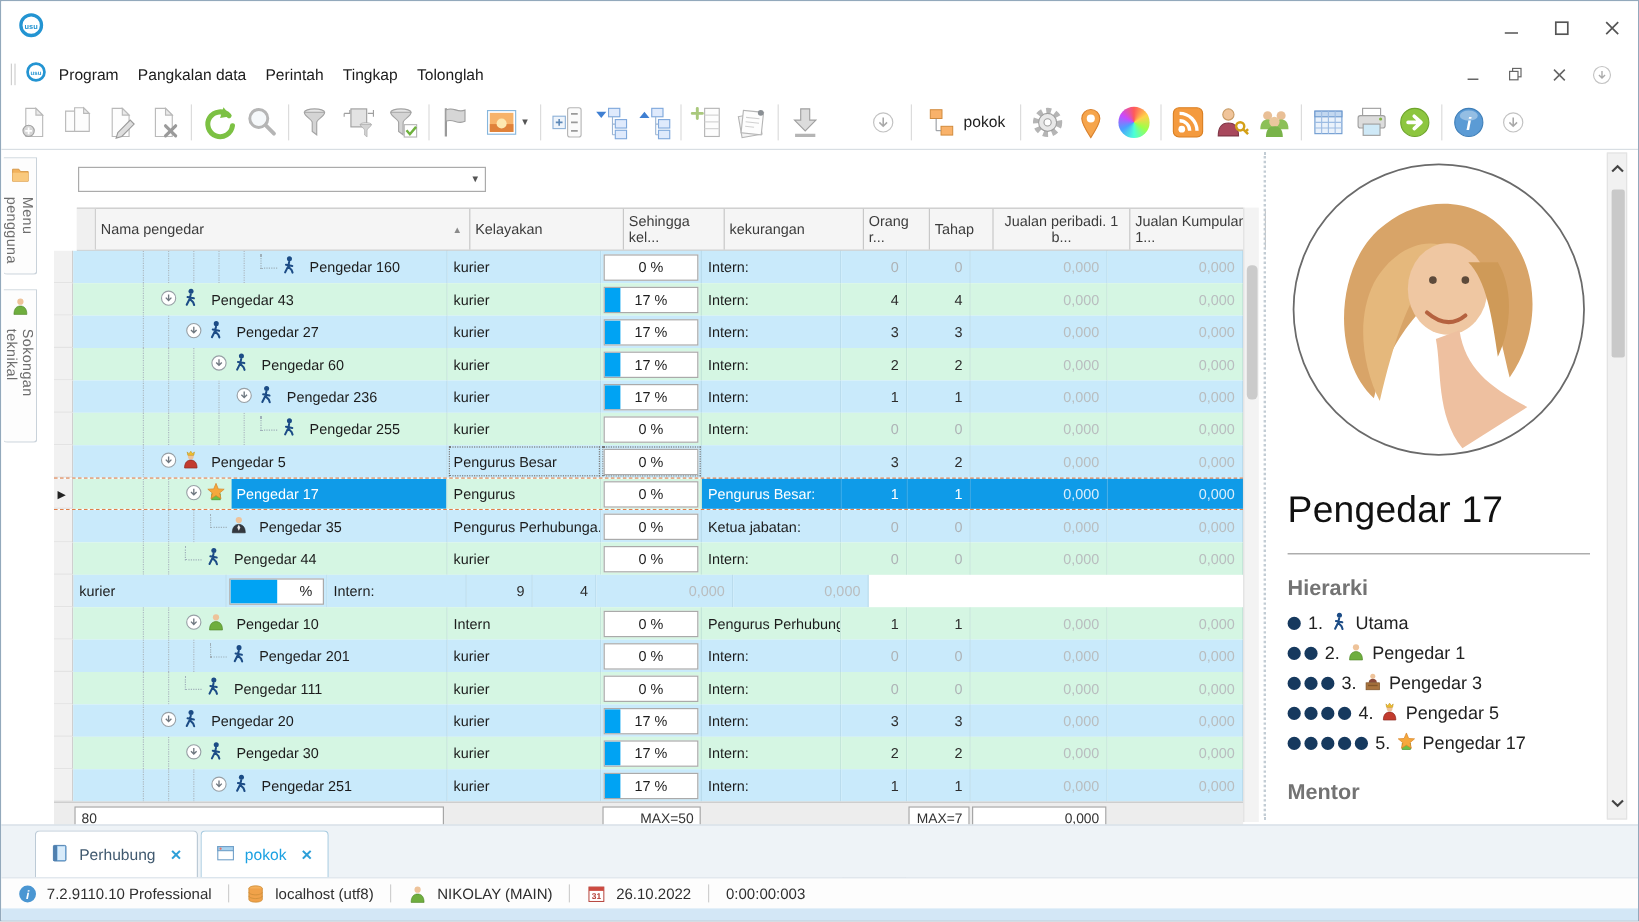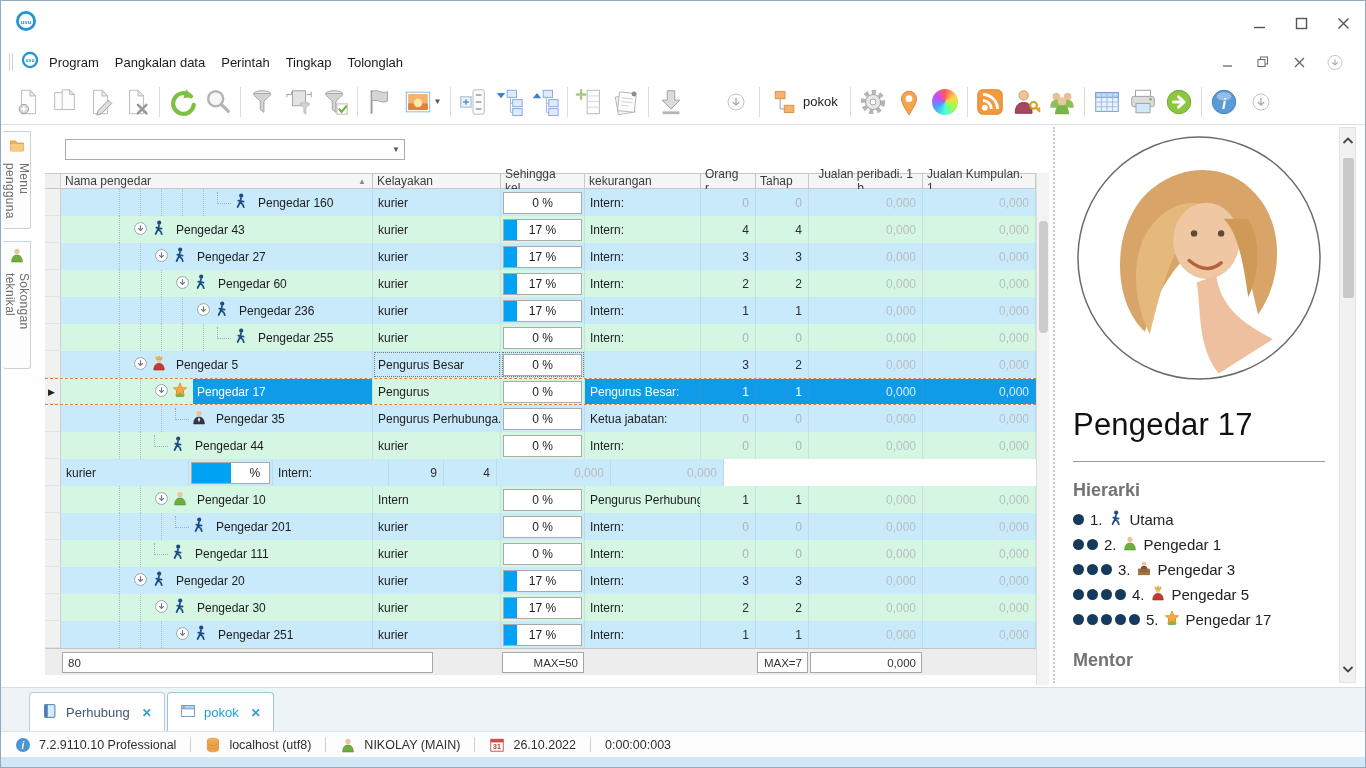--- a/index.html
+++ b/index.html
@@ -31,21 +31,21 @@
 
   
   .sidetab{position:absolute;left:2px;width:28px;background:#fdfdfd;border:1px solid #c9d2da;border-left:none;border-radius:0 0 3px 3px;display:flex;flex-direction:column;align-items:center;padding-top:5px;cursor:default;}
   .sidetab .vlabel{writing-mode:vertical-rl;font-size:12px;color:#6d6d6d;margin-top:6px;letter-spacing:.3px;}
 
   
   .gridpanel{position:absolute;left:32px;top:0;width:1016px;height:560px;background:#fff;}
   .comborow{position:absolute;left:0;top:0;width:100%;height:48px;background:#fff;}
   .combo{position:absolute;left:32px;top:14px;width:340px;height:21px;background:#fff;border:1px solid #ababab;display:flex;align-items:center;justify-content:flex-end;padding-right:4px;color:#555;font-size:9px;}
   .grid{position:absolute;left:12px;top:48px;width:991px;}
-  .hdr{display:flex;height:16px;background:#f5f5f5;border-top:1px solid #c8c8c8;border-bottom:1px solid #c8c8c8;font-size:12px;color:#3c3c3c;}
+  .hdr{display:flex;height:36px;background:#f5f5f5;border-top:1px solid #c8c8c8;border-bottom:1px solid #c8c8c8;font-size:12px;color:#3c3c3c;margin-left:19px;}
   .hcell{border-right:1px solid #c8c8c8;display:flex;align-items:center;padding:0 4px;position:relative;}
   .hcell .sort{margin-left:auto;font-size:8px;color:#8a8a8a;padding-right:2px;}
   .c0{width:16px;flex:none;background:#f0f0f0;border-right:1px solid #cfcfcf;position:relative;}
   .c1{width:312px;flex:none;}
   .c2{width:128px;flex:none;}
   .c3{width:84px;flex:none;}
   .c4{width:116px;flex:none;}
   .c5{width:55px;flex:none;}
   .c6{width:53px;flex:none;}
   .c7{width:114px;flex:none;text-align:center;}
@@ -1015,21 +1015,21 @@
               <div class="cell c4 kcell">
                 <span>Intern:</span>
               </div>
               <div class="cell c5 num dark">1</div>
               <div class="cell c6 num dark">1</div>
               <div class="cell c7 money">0,000</div>
               <div class="cell c8 money">0,000</div>
             </div>
           </div>
         <div class="gfooter" id="gridfooter">
-            <span class="fbox" style="left:17px;width:371px;">80</span>
+            <span class="fbox" style="left:17px;width:308px;">80</span>
             <span class="fbox r" style="left:457px;width:82px;">MAX=50</span>
             <span class="fbox r" style="left:657px;width:53px;margin-top:39px;">MAX=79</span>
             <span class="fbox r" style="left:712px;width:51px;">MAX=7</span>
             <span class="fbox r" style="left:765px;width:112px;">0,000</span>
           </div>
       </div>
       <div class="gscroll">
         <div class="gthumb" style="top:48px;height:112px;"></div>
       </div>
     </div>

